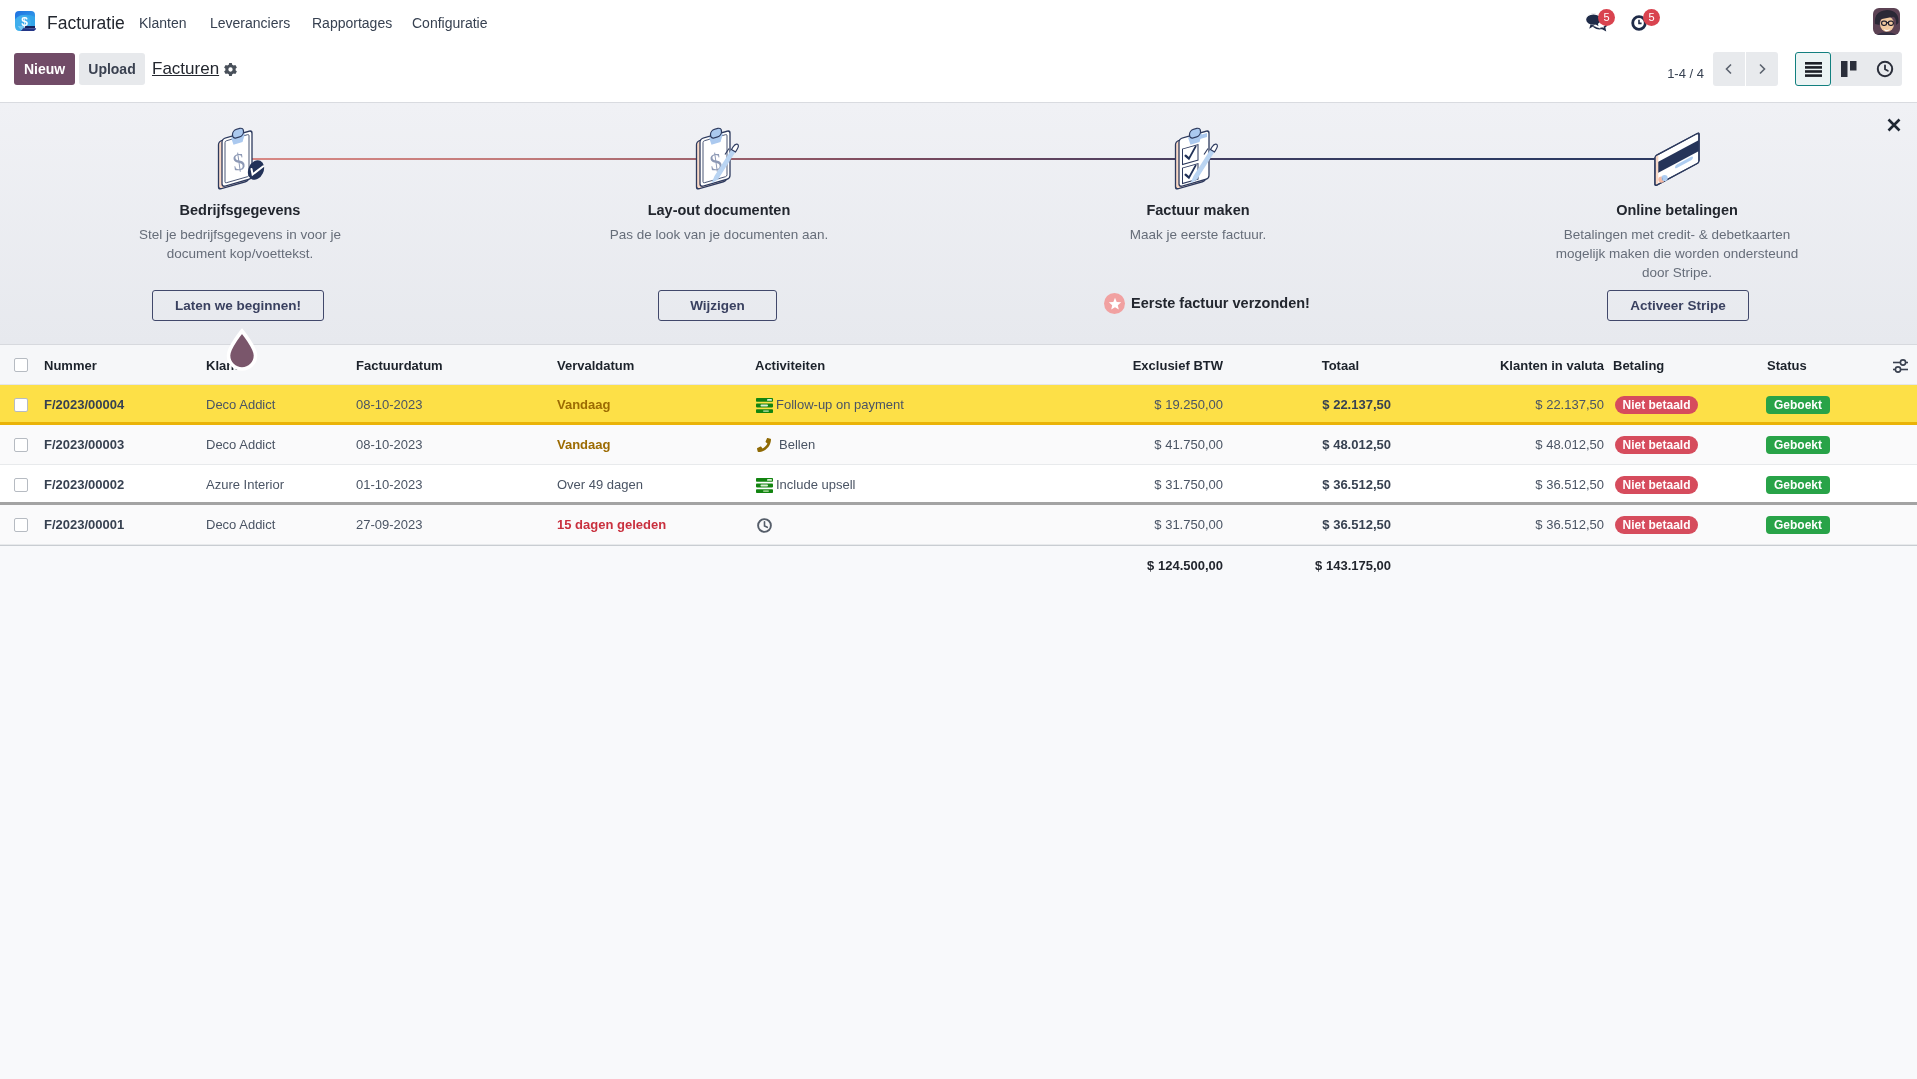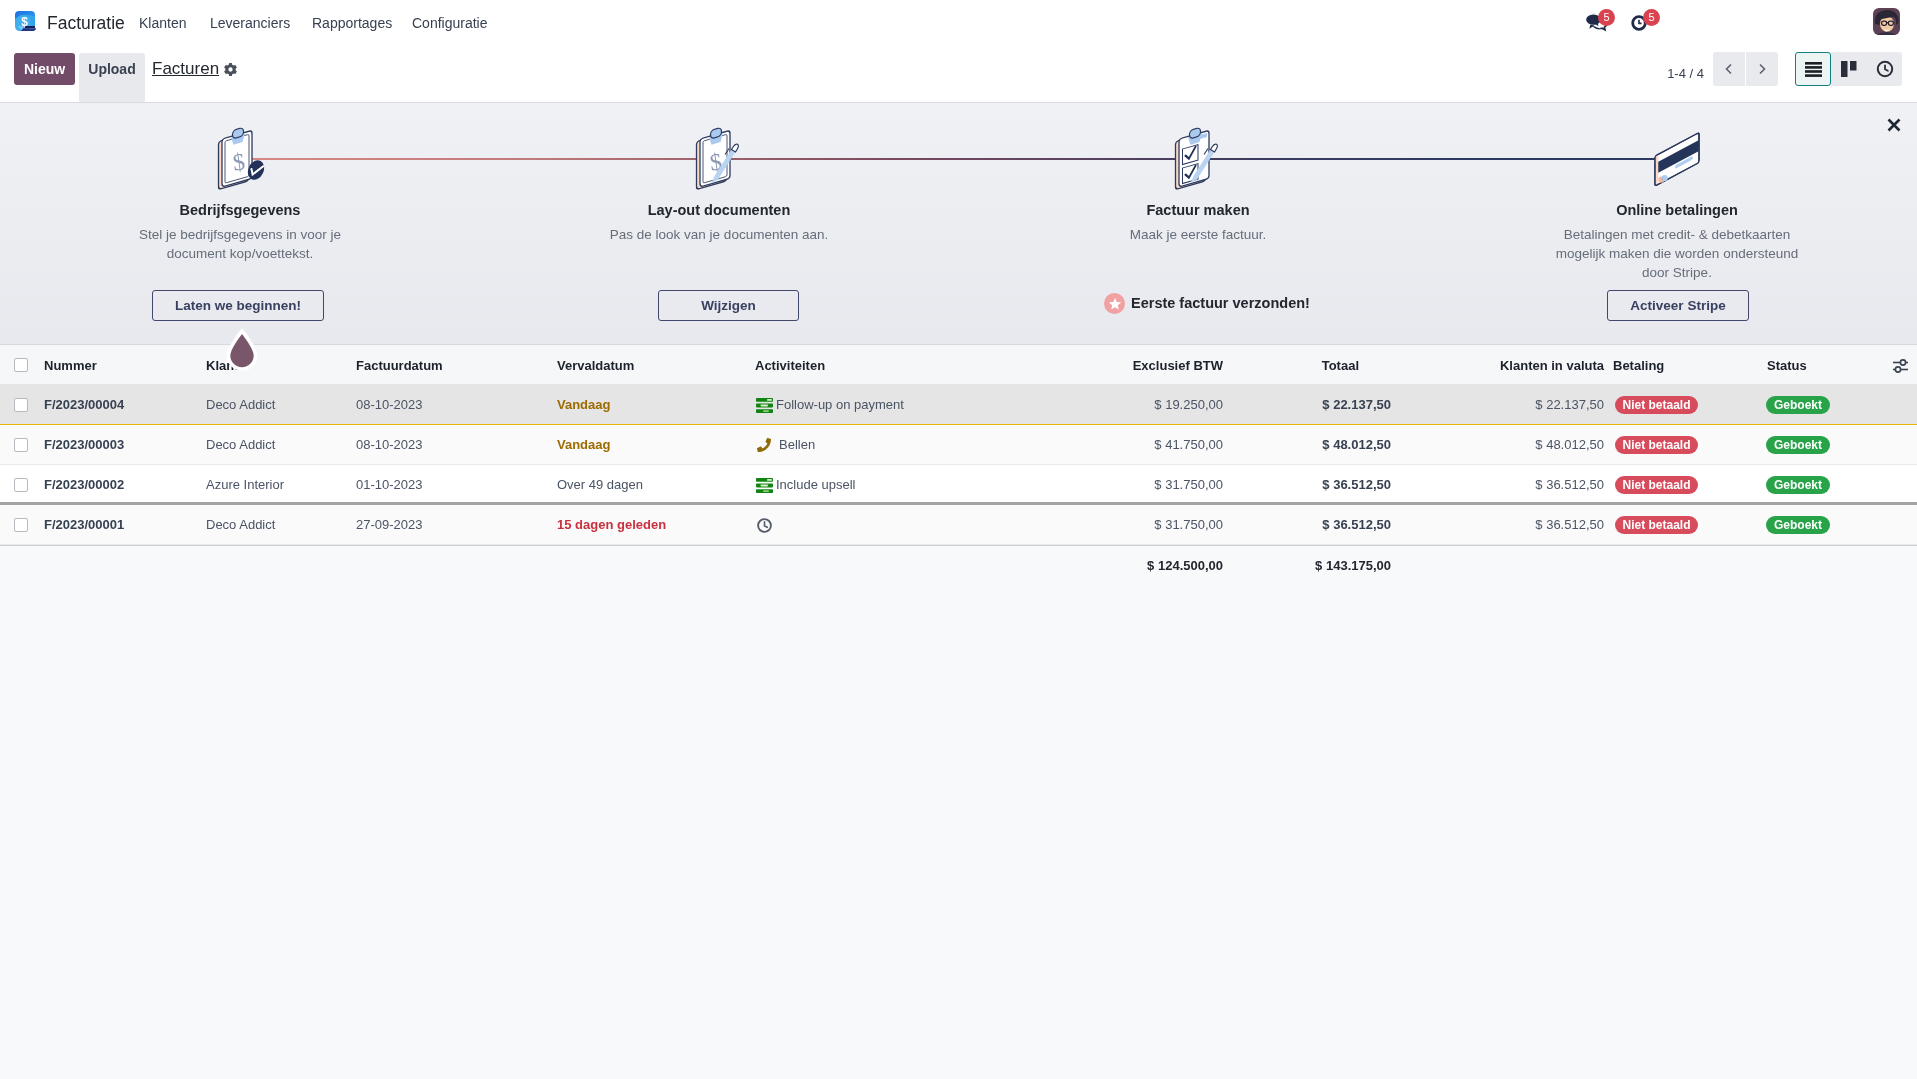--- a/index.html
+++ b/index.html
@@ -6,21 +6,21 @@
   html,body { width:1917px; height:1079px; overflow:hidden; }
   body { font-family:"Liberation Sans", sans-serif; background:#f8f9fb; position:relative; }
   .abs { position:absolute; }
   
   #navbar { position:absolute; left:0; top:0; width:1917px; height:46px; background:#fff; }
   .brand { position:absolute; left:47px; top:0; height:46px; line-height:46px; font-size:17.5px; color:#23272f; }
   .menu { position:absolute; top:0; height:46px; line-height:46px; font-size:14px; color:#374151; }
   
   #cp { position:absolute; left:0; top:46px; width:1917px; height:56px; background:#fff; }
   .btn-prim { position:absolute; left:14px; top:7px; width:61px; height:32px; background:#714B67; border-radius:3px; color:#fff; font-weight:bold; font-size:14px; text-align:center; line-height:32px; }
-  .btn-sec { position:absolute; left:79px; top:7px; width:66px; height:50px; background:#e7e9ec; border-radius:3px; color:#3a4150; font-weight:bold; font-size:14px; text-align:center; line-height:32px; }
+  .btn-sec { position:absolute; left:79px; top:7px; width:66px; height:32px; background:#e7e9ec; border-radius:3px; color:#3a4150; font-weight:bold; font-size:14px; text-align:center; line-height:32px; }
   .title { position:absolute; left:152px; top:0; height:46px; line-height:46px; font-size:17px; color:#23272f;text-decoration:underline; }
   
   #search { position:absolute; left:658px; top:8px; width:600px; height:30px; background:#fff; border:1px solid #d2d6db; border-radius:4px; }
   #search .ph { position:absolute; left:34px; top:0; line-height:28px; font-size:14.5px; color:#8b929e; }
   #search .sep { position:absolute; right:29px; top:0; width:1px; height:28px; background:#d2d6db; }
   #search .caret { position:absolute; right:10px; top:12px; width:0; height:0; border-left:5px solid transparent; border-right:5px solid transparent; border-top:6px solid #4b5260; }
   .pager-txt { position:absolute; left:1663px; top:0; width:41px; height:56px; line-height:56px; font-size:13px; color:#374151; text-align:right; }
   .pgbtn { position:absolute; top:6px; width:32px; height:34px; background:#e8eaed; }
   .vsw { position:absolute; top:6px; width:36px; height:34px; background:#e8eaed; }
   
@@ -34,21 +34,21 @@
   #onb .close { position:absolute; right:18px; top:10px; }
   
   #thead { position:absolute; left:0; top:344px; width:1917px; height:41px; background:#f6f7f9; border-top:1px solid #d7d9de; border-bottom:1px solid #e4e6ea; font-weight:bold; font-size:13px; color:#1c222b; }
   .hc { position:absolute; top:0; height:41px; line-height:41px; }
   .row { position:absolute; left:0; width:1917px; height:40px; font-size:13px; color:#4a5464; }
   .rc { position:absolute; top:0; height:40px; line-height:40px; }
   .num { font-weight:bold; color:#374151; }
   .r { text-align:right; }
   .cb { position:absolute; left:14px; width:14px; height:14px; border:1px solid #b6bbc2; border-radius:2px; background:#fff; }
   .badge-r { position:absolute; left:1615px; top:11px; width:83px; height:18px; background:#d64c5d; border-radius:9px; color:#fff; font-weight:bold; font-size:12px; text-align:center; line-height:18px; }
-  .badge-g { position:absolute; left:1766px; top:11px; width:64px; height:18px; background:#28a348; border-radius:9px; color:#fff; font-weight:bold; font-size:12px; text-align:center; line-height:18px; }
+  .badge-g { position:absolute; left:1766px; top:11px; width:64px; height:18px; background:#28a348; border-radius:4px; color:#fff; font-weight:bold; font-size:12px; text-align:center; line-height:18px; }
   .gold { color:#9c6b02; font-weight:bold; }
   .red { color:#c9303e; font-weight:bold; }
   #tfoot { position:absolute; left:0; top:545px; width:1917px; height:40px; border-top:1px solid #c9cdd2; font-weight:bold; font-size:13px; color:#22262e; }
 </style>
 </head>
 <body>
 
 <div id="navbar">
   <svg class="abs" style="left:13px; top:10px;" width="24" height="24" viewBox="0 0 24 24">
     <defs>
@@ -171,21 +171,21 @@
         <path d="M9 1 L23 1 L20.5 9 L11.5 9 Z" fill="#abc9ef"></path>
         <rect x="10.5" y="-5.5" width="11" height="8.5" rx="3.8" fill="#abc9ef" stroke="#2d3a5e" stroke-width="1.2"></rect>
       </g>
       <text x="28" y="45" text-anchor="middle" font-family="Liberation Serif" font-size="24" fill="#8d99b5" transform="rotate(-8 28 38)">$</text>
       <path d="M24 57 Q22.5 59 24.5 57.8 L30 54.5 L49 24.5 Q51.5 20.5 49.5 19.3 Q47.5 18.2 45 22 L26.5 51 Z" fill="#b9d4f2"></path>
       <path d="M45 22 Q47.5 18.2 49.5 19.3 Q51.5 20.5 49 24.5 L47.5 27 L43.5 24.5 Z" fill="#fff" stroke="#2d3a5e" stroke-width="1.2"></path>
       <path d="M41 23.5 L37 29.5" stroke="#2d3a5e" stroke-width="1.1" fill="none"></path>
     </svg>
     <h3>Lay-out documenten</h3>
     <p>Pas de look van je documenten aan.</p>
-    <div class="obtn" style="left:179px; width:141px;">Wijzigen</div>
+    <div class="obtn" style="left:179px; width:119px;">Wijzigen</div>
   </div>
   <div class="step" style="left:958px;">
     <svg class="abs" style="left:209px; top:22px;" width="64" height="72" viewBox="0 0 64 72">
       <g transform="translate(12,14) skewY(-16)">
         <rect x="-3.5" y="1.5" width="30" height="48" rx="3" fill="#f8d8c6" stroke="#2d3a5e" stroke-width="1.3"></rect>
         <rect x="0" y="0" width="30" height="48" rx="3" fill="#fff" stroke="#2d3a5e" stroke-width="1.3"></rect>
         <path d="M9 1 L23 1 L20.5 9 L11.5 9 Z" fill="#abc9ef"></path>
         <path d="M21 2 L28 2 L28 6 L21 6 Z" fill="#abc9ef"></path>
         <rect x="10.5" y="-5.5" width="11" height="8.5" rx="3.8" fill="#abc9ef" stroke="#2d3a5e" stroke-width="1.2"></rect>
         <rect x="3.5" y="11" width="15.5" height="15.5" fill="#fff" stroke="#2d3a5e" stroke-width="1"></rect>
@@ -244,21 +244,21 @@
   <div class="hc" style="left:1613px;">Betaling</div>
   <div class="hc" style="left:1767px;">Status</div>
   <svg class="abs" style="left:1893px; top:14px;" width="15" height="14" viewBox="0 0 15 14">
     <line x1="0" y1="3.5" x2="15" y2="3.5" stroke="#3a4150" stroke-width="1.6"></line>
     <circle cx="10" cy="3.5" r="2.6" fill="#f6f7f9" stroke="#3a4150" stroke-width="1.6"></circle>
     <line x1="0" y1="10.5" x2="15" y2="10.5" stroke="#3a4150" stroke-width="1.6"></line>
     <circle cx="5" cy="10.5" r="2.6" fill="#f6f7f9" stroke="#3a4150" stroke-width="1.6"></circle>
   </svg>
 </div>
 
-<div class="row" style="top:385px; background:#e5e5e5; border-bottom:1px solid #eab308;">
+<div class="row" style="top:385px; background:#fde047; border-bottom:3px solid #eab308;">
   <div class="cb" style="top:13px;"></div>
   <div class="rc num" style="left:44px;">F/2023/00004</div>
   <div class="rc" style="left:206px;">Deco Addict</div>
   <div class="rc" style="left:356px;">08-10-2023</div>
   <div class="rc gold" style="left:557px;">Vandaag</div>
   <svg class="abs" style="left:756px; top:13px;" width="17" height="15" viewBox="0 0 17 15">
     <rect x="0" y="0" width="17" height="3.8" rx="0.8" fill="#128410"></rect>
       <rect x="11" y="1" width="5" height="1.8" rx="0.9" fill="#d9efd4"></rect>
     <rect x="0" y="5.6" width="17" height="3.8" rx="0.8" fill="#128410"></rect>
       <rect x="4.5" y="6.6" width="7.5" height="1.8" rx="0.9" fill="#d9efd4"></rect>

